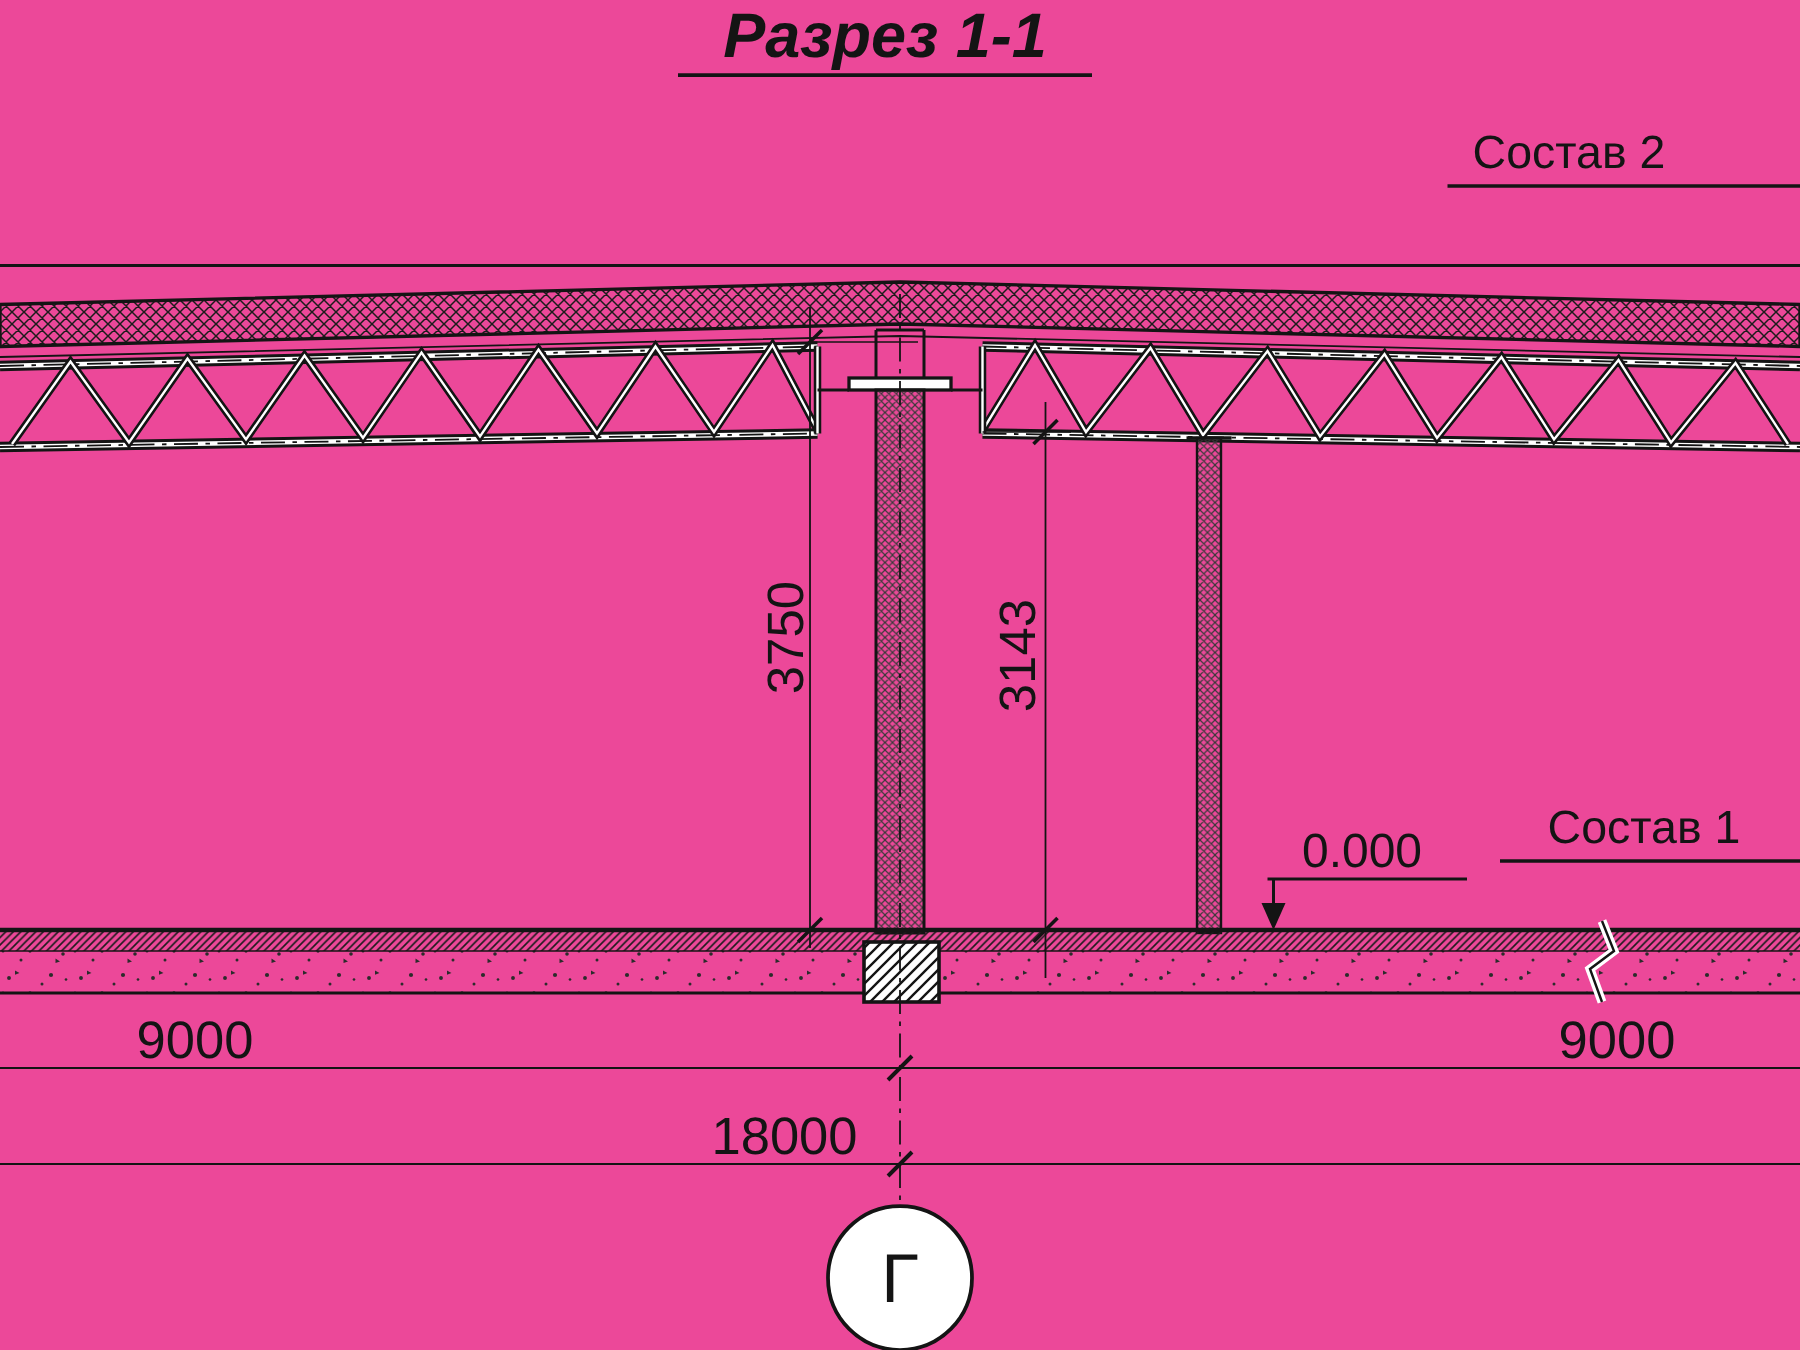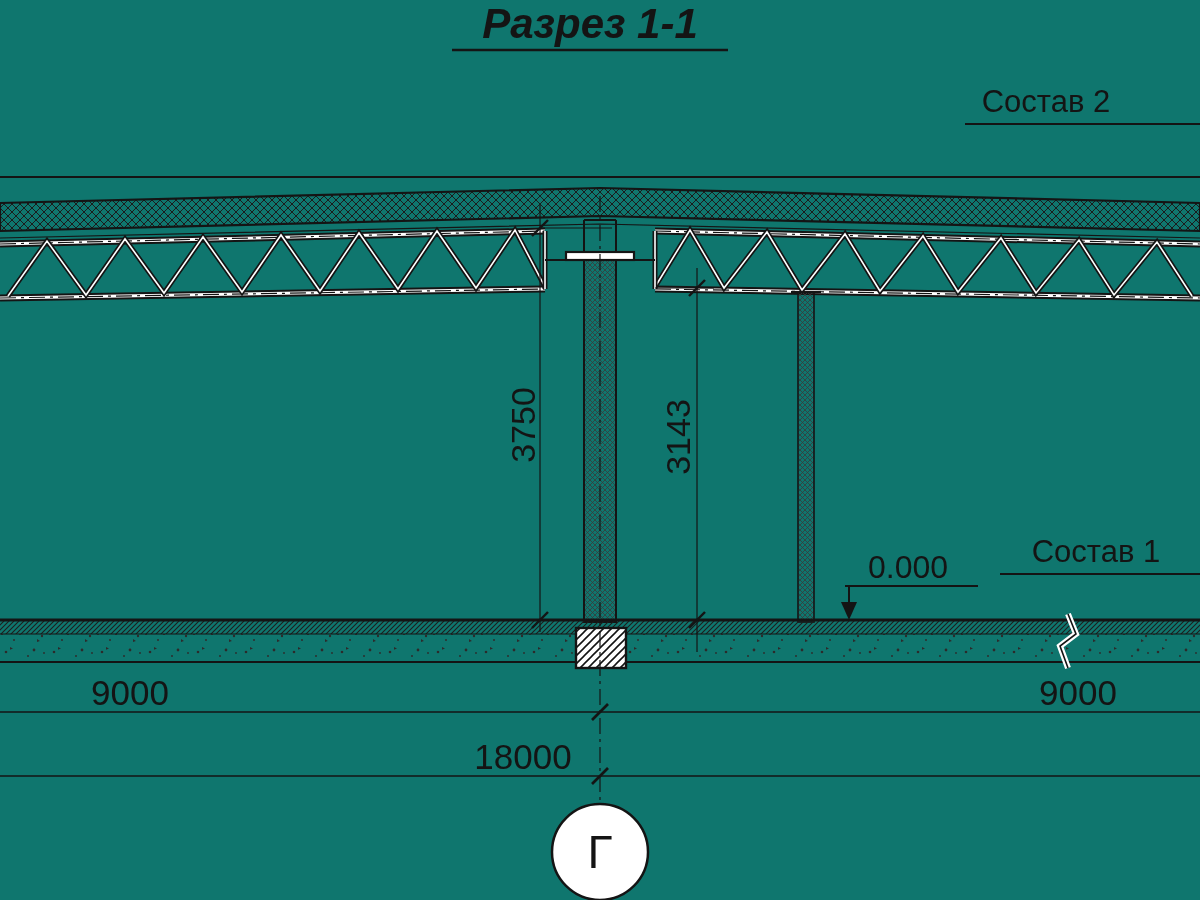--- a/index.html
+++ b/index.html
@@ -1,16 +1,16 @@
 <!DOCTYPE html>
 <html><head>
 <meta charset="utf-8">
 <style>
   html,body{margin:0;padding:0;background:#ffffff;}
-  .sheet{position:relative;width:1200px;height:900px;background:#0f766e;overflow:hidden;}
+  .sheet{position:relative;width:1200px;height:900px;background:#ec4899;overflow:hidden;}
   svg{position:absolute;left:0;top:0;}
   svg text{font-family:"Liberation Sans","DejaVu Sans",sans-serif;fill:#141414;}
   .t-title{font-size:42px;font-style:italic;font-weight:bold;}
   .t-dim{font-size:35px;}
   .t-dimv{font-size:34px;}
   .t-call{font-size:31px;}
   .t-elev{font-size:32px;}
   .t-axis{font-size:46px;}
   .ln{stroke:#141414;fill:none;}
   .wln{stroke:#ffffff;fill:none;}

